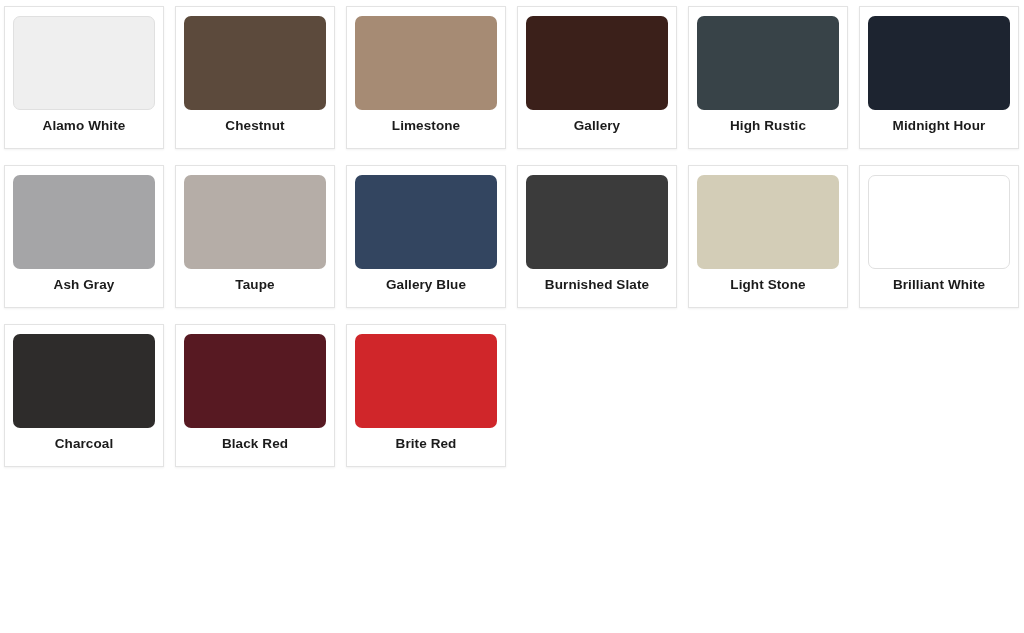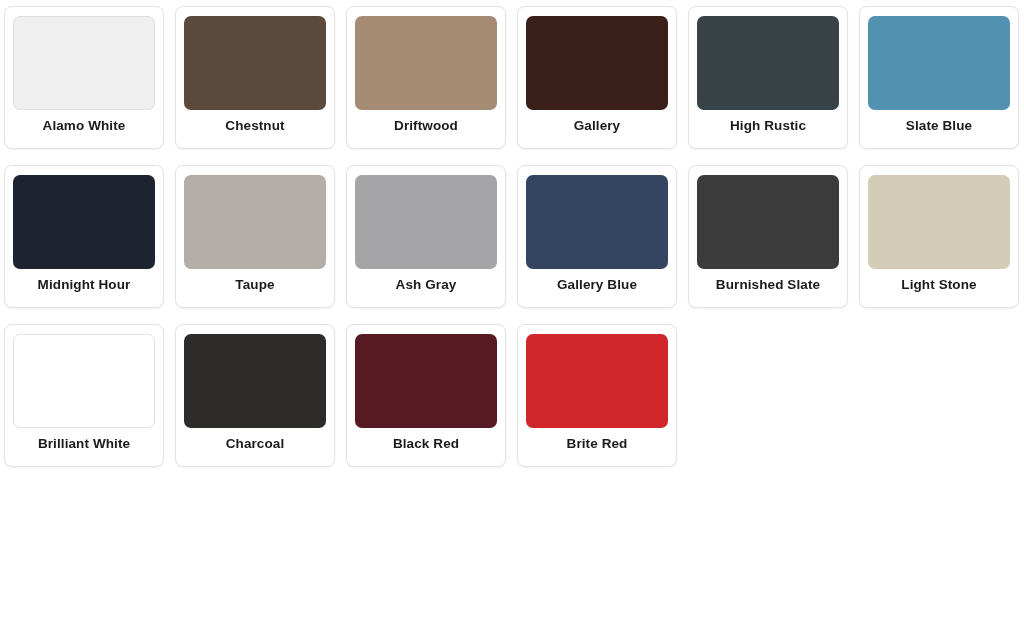--- a/index.html
+++ b/index.html
@@ -20,21 +20,21 @@
     column-gap: 11px;
     row-gap: 16px;
     padding: 6px 0 0 4px;
   }
 
   .swatch-card {
     width: 160px;
     height: 143px;
     background: #ffffff;
     border: 1px solid #e3e3e3;
-    border-radius: 8px;
+    border-radius: 0;
     box-shadow: 0 1px 2px rgba(0,0,0,0.06);
     display: flex;
     flex-direction: column;
     align-items: center;
     padding: 9px 9px 0 9px;
   }
 
   .swatch-chip {
     width: 142px;
     height: 94px;
@@ -64,45 +64,41 @@
     <div class="swatch-card">
       <div class="swatch-chip bordered" style="background: rgb(239, 239, 239);"></div>
       <div class="swatch-label">Alamo White</div>
     </div>
     <div class="swatch-card">
       <div class="swatch-chip" style="background: rgb(92, 74, 60);"></div>
       <div class="swatch-label">Chestnut</div>
     </div>
     <div class="swatch-card">
       <div class="swatch-chip" style="background: rgb(166, 139, 116);"></div>
-      <div class="swatch-label">Driftwood</div>
+      <div class="swatch-label">Limestone</div>
     </div>
     <div class="swatch-card">
       <div class="swatch-chip" style="background: rgb(59, 32, 26);"></div>
       <div class="swatch-label">Gallery</div>
     </div>
     <div class="swatch-card">
       <div class="swatch-chip" style="background: rgb(56, 67, 72);"></div>
       <div class="swatch-label">High Rustic</div>
     </div>
     <div class="swatch-card">
-      <div class="swatch-chip" style="background: rgb(82, 146, 176);"></div>
-      <div class="swatch-label">Slate Blue</div>
-    </div>
-    <div class="swatch-card">
       <div class="swatch-chip" style="background: rgb(29, 36, 48);"></div>
       <div class="swatch-label">Midnight Hour</div>
     </div>
     <div class="swatch-card">
+      <div class="swatch-chip" style="background: rgb(165, 165, 167);"></div>
+      <div class="swatch-label">Ash Gray</div>
+    </div>
+    <div class="swatch-card">
       <div class="swatch-chip" style="background: rgb(181, 173, 167);"></div>
       <div class="swatch-label">Taupe</div>
-    </div>
-    <div class="swatch-card">
-      <div class="swatch-chip" style="background: rgb(165, 165, 167);"></div>
-      <div class="swatch-label">Ash Gray</div>
     </div>
     <div class="swatch-card">
       <div class="swatch-chip" style="background: rgb(51, 69, 96);"></div>
       <div class="swatch-label">Gallery Blue</div>
     </div>
     <div class="swatch-card">
       <div class="swatch-chip" style="background: rgb(59, 59, 59);"></div>
       <div class="swatch-label">Burnished Slate</div>
     </div>
     <div class="swatch-card">

